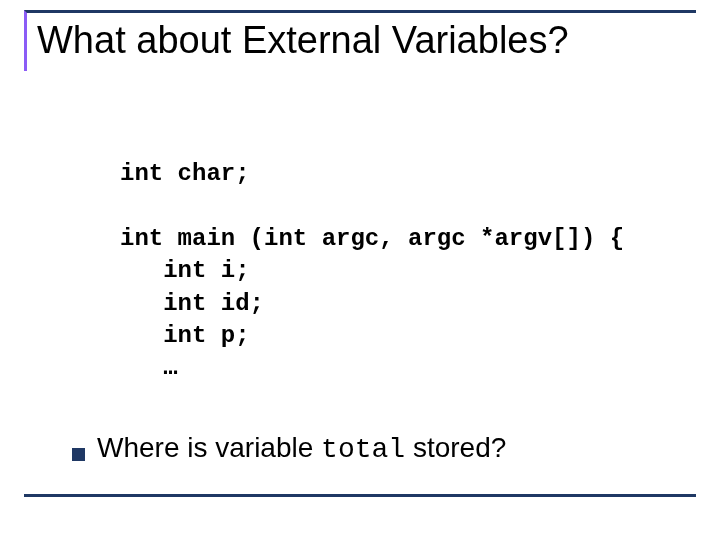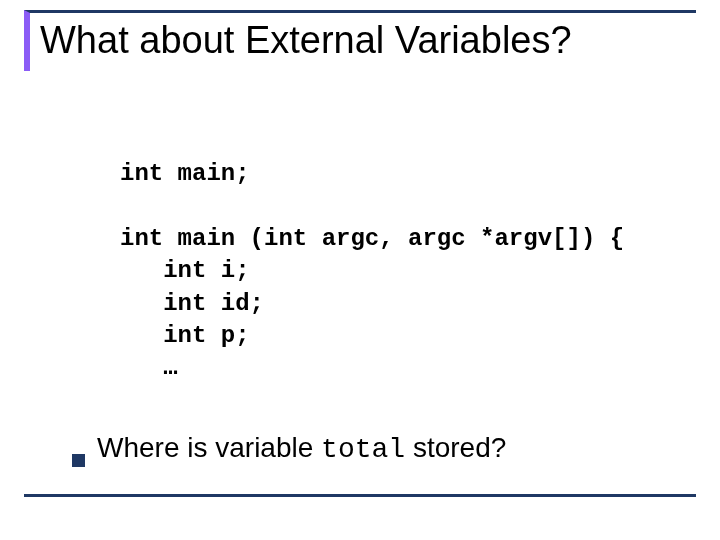--- a/index.html
+++ b/index.html
@@ -19,21 +19,21 @@
     box-sizing: border-box;
   }
   .title-region {
     position: absolute;
     left: 24px;
     top: 10px;
     width: 672px;
     box-sizing: border-box;
     padding: 6px 6px 8px 10px;
     border-top: 3px solid #1f3864;
-    border-left: 6px solid #8b5cf6;
+    border-left: 3px solid #8b5cf6;
   }
   .title-text {
     font-size: 38px;
     line-height: 1.15;
     color: #000000;
     font-weight: 400;
   }
   .code-block {
     position: absolute;
     left: 120px;
@@ -47,21 +47,21 @@
   }
   .bullets {
     position: absolute;
     left: 72px;
     top: 430px;
     font-size: 28px;
     color: #000000;
   }
   .bullet {
     display: flex;
-    align-items: flex-end;
+    align-items: center;
     gap: 12px;
   }
   .square-bullet {
     width: 13px;
     height: 13px;
     background: #1f3864;
     margin-top: 11px;
     flex: 0 0 auto;
   }
   .bullet-text {
@@ -82,21 +82,21 @@
 </style>
 </head>
 <body>
 
 <div class="slide">
 
   <div class="title-region">
     <div class="title-text">What about External Variables?</div>
   </div>
 
-  <div class="code-block"><span>int main;</span>
+  <div class="code-block"><span>int char;</span>
 <span></span>
 <span>int main (int argc, argc *argv[]) {</span>
 <span>   int i;</span>
 <span>   int id;</span>
 <span>   int p;</span>
 <span>   …</span></div>
 
   <div class="bullets">
     <div class="bullet">
       <div class="square-bullet"></div>

